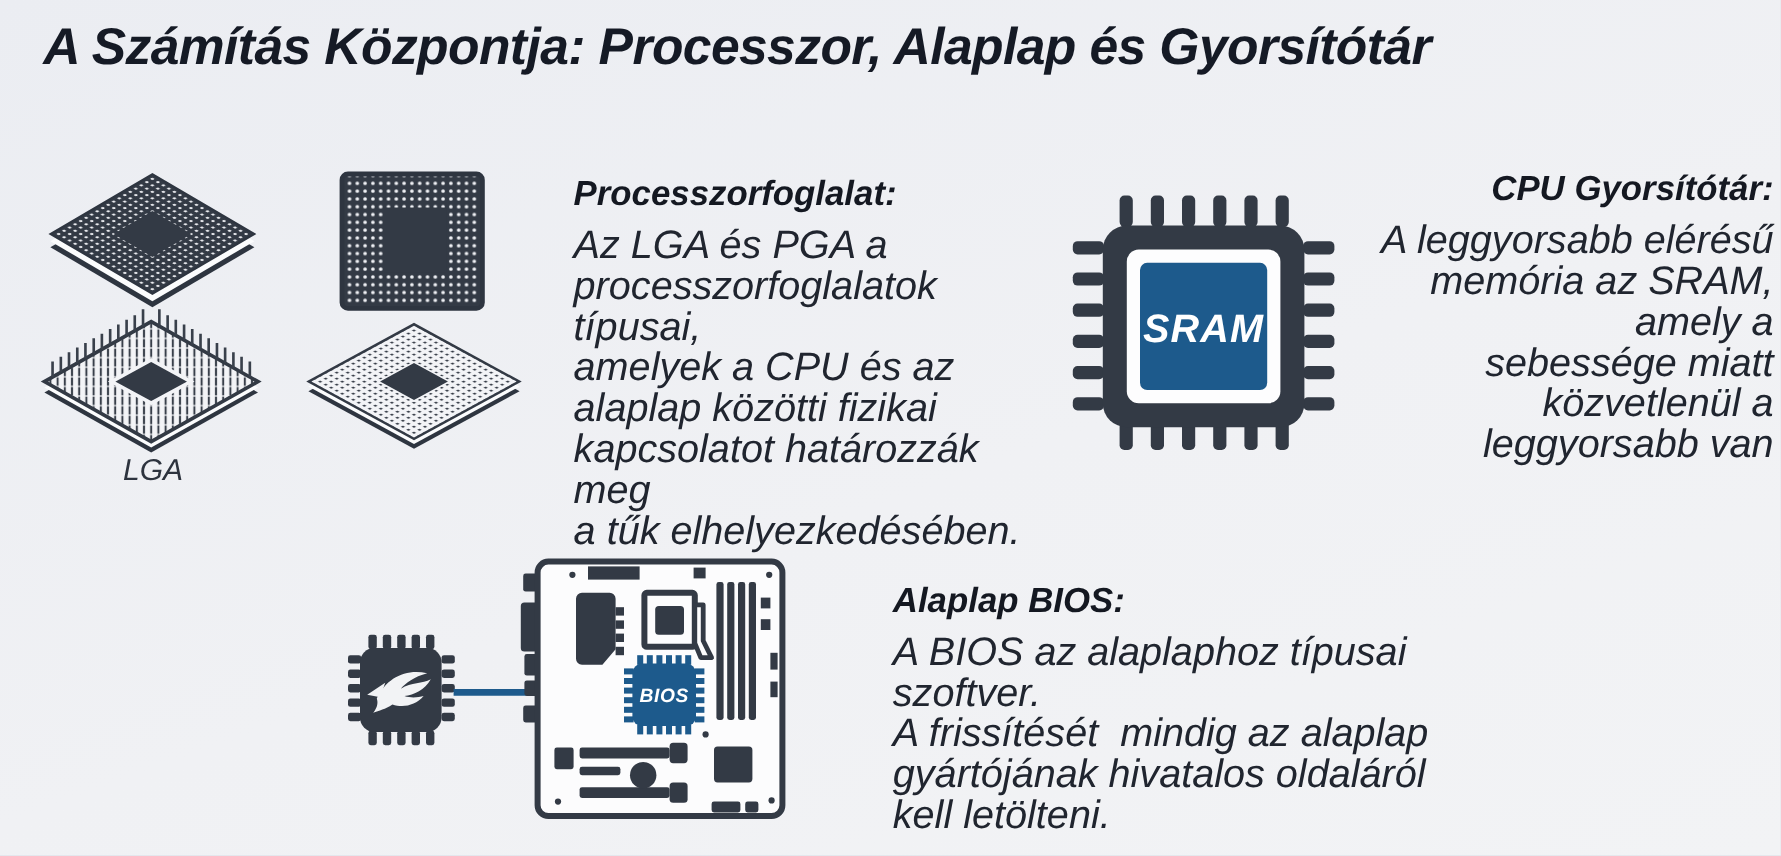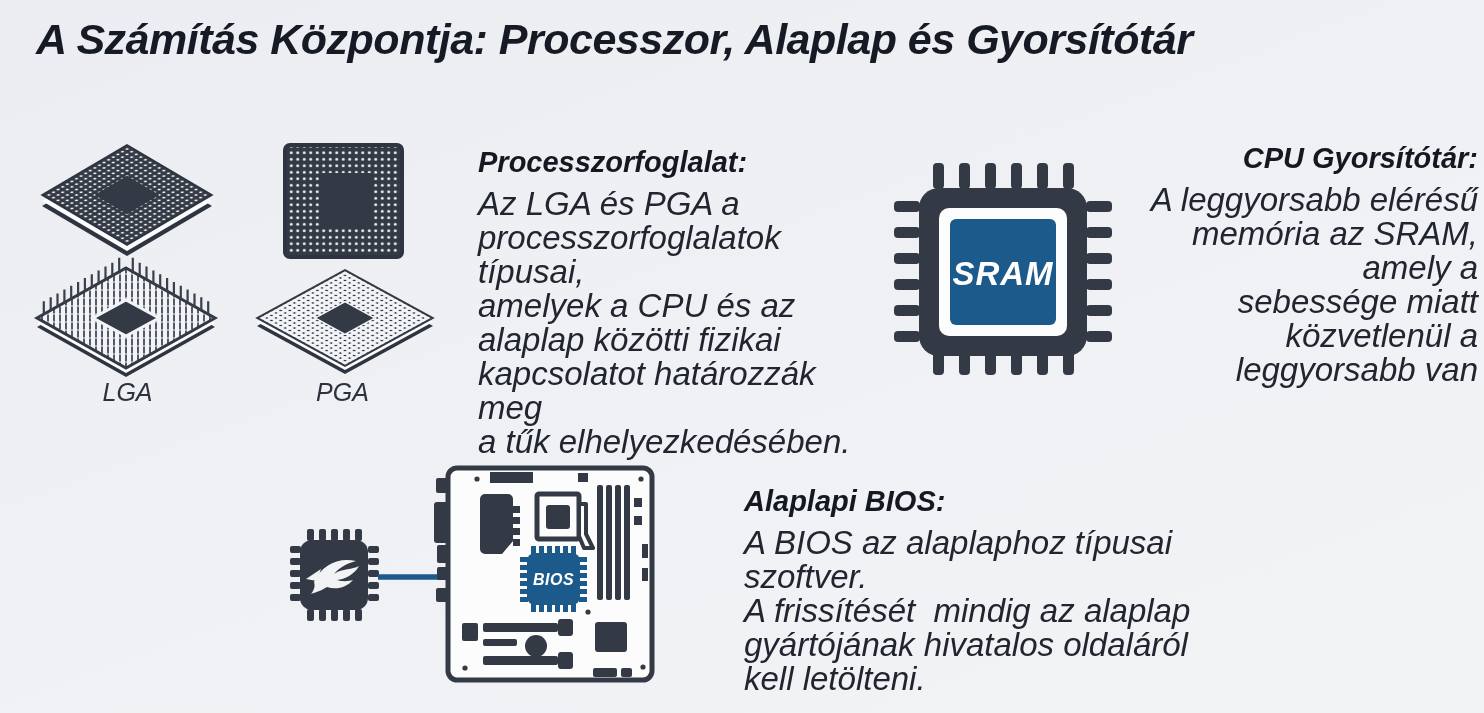--- a/index.html
+++ b/index.html
@@ -85,21 +85,20 @@
       <polygon points="330,148 418,196 330,244 242,196" fill="#2e3540"></polygon>
       <polygon points="330,144 418,192 330,240 242,192" fill="#fbfcfd"></polygon>
       <g transform="translate(330,188) scale(1,0.545) rotate(45)">
         <rect x="-62" y="-62" width="124" height="124" fill="url(#dotsD)" stroke="#333a45" stroke-width="3"></rect>
         <rect x="-21" y="-21" width="42" height="42" fill="#333a45" stroke="#f3f4f7" stroke-width="2"></rect>
       </g>
     </g>
   </svg>
 
   <div class="socket-label lga">LGA</div>
-  <div class="socket-label pga">PGA</div>
 
   <section class="textblock socket-text">
     <h2>Processzorfoglalat:</h2>
     <div class="line">Az LGA és PGA a</div>
     <div class="line">processzorfoglalatok típusai,</div>
     <div class="line">amelyek a CPU és az</div>
     <div class="line">alaplap közötti fizikai</div>
     <div class="line">kapcsolatot határozzák meg</div>
     <div class="line">a tűk elhelyezkedésében.</div>
   </section>
@@ -270,20 +269,20 @@
           <circle cx="294" cy="21" r="2.6"></circle>
           <circle cx="351" cy="21" r="2.6"></circle>
         <circle cx="298" cy="154" r="2.6"></circle>
           <circle cx="353" cy="209" r="2.6"></circle>
           <circle cx="175" cy="210" r="2.6"></circle>
       </g>
     </g>
   </svg>
 
   <section class="textblock bios-text">
-    <h2>Alaplapi BIOS:</h2>
+    <h2>Alaplap BIOS:</h2>
     <div class="line">A BIOS az alaplaphoz típusai szoftver.</div>
     <div class="line">A frissítését  mindig az alaplap</div>
     <div class="line">gyártójának hivatalos oldaláról</div>
     <div class="line">kell letölteni.</div>
   </section>
 
 </div>
 
 </body></html>

